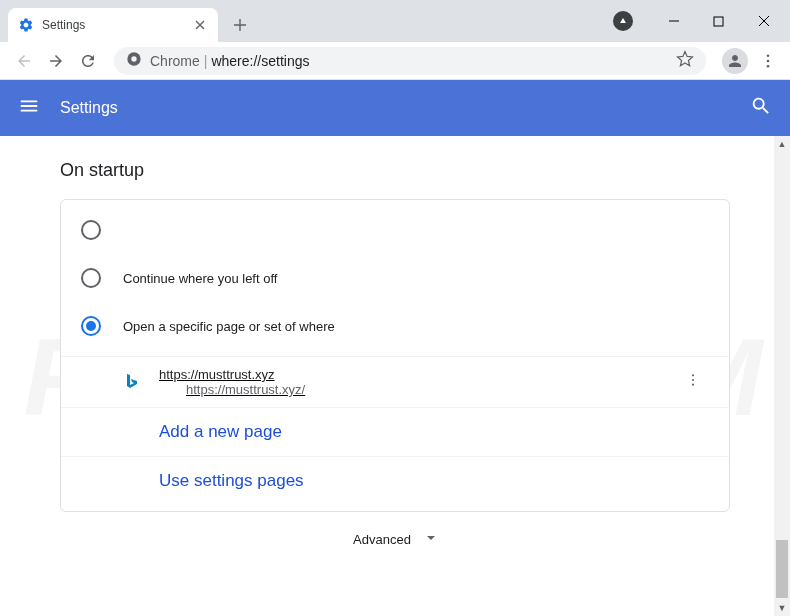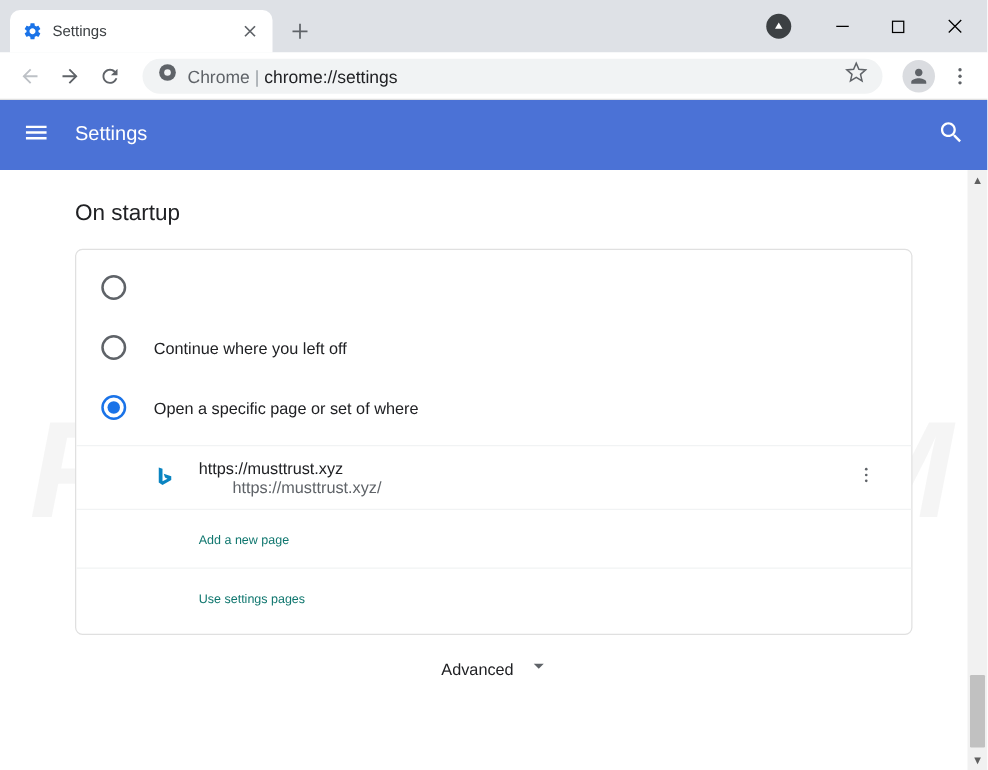--- a/index.html
+++ b/index.html
@@ -34,28 +34,28 @@
 
 .content-area { height: 480px; overflow-y: auto; background: #fff; position: relative; }
 .content-inner { padding: 24px 60px 20px 60px; }
 .section-title { font-size: 18px; color: #202124; font-weight: 500; margin-bottom: 18px; }
 .card { background: #fff; border: 1px solid #e0e0e0; border-radius: 6px; padding: 6px 0; }
 .radio-row { display: flex; align-items: center; padding: 14px 20px; cursor: pointer; }
 .radio { width: 20px; height: 20px; border: 2px solid #5f6368; border-radius: 50%; margin-right: 22px; position: relative; flex-shrink: 0; }
 .radio.selected { border-color: #1a73e8; }
 .radio.selected::after { content: ''; position: absolute; width: 10px; height: 10px; background: #1a73e8; border-radius: 50%; top: 3px; left: 3px; }
 .radio-label { font-size: 13px; color: #202124; }
-.page-row { display: flex; align-items: center; padding: 10px 20px 10px 62px; border-top: 1px solid #f1f3f4; margin-top: 6px; }
+.page-row { display: flex; align-items: center; padding: 10px 20px 10px 62px; border-top: 1px solid #f1f3f4; margin-top: 6px; text-decoration: underline; }
 .page-favicon { width: 18px; height: 18px; margin-right: 18px; display: flex; align-items: center; justify-content: center; }
 .page-info { flex: 1; }
 .page-title { font-size: 13px; color: #202124; }
 .page-url { font-size: 13px; color: #5f6368; margin-left: 27px; }
 .page-menu { color: #5f6368; cursor: pointer; padding: 4px 8px; }
 .link-row { padding: 14px 20px 14px 98px; border-top: 1px solid #f1f3f4; }
-.link-text { font-size: 10px; color: #0f766e; cursor: pointer; }
+.link-text { font-size: 17px; color: #1d4ed8; cursor: pointer; }
 
 .advanced-row { display: flex; align-items: center; justify-content: center; padding: 18px 0; cursor: pointer; }
 .advanced-label { font-size: 13px; color: #202124; margin-right: 14px; }
 .advanced-arrow { color: #5f6368; }
 
 .scrollbar-track { position: absolute; right: 0; top: 136px; width: 16px; height: 480px; background: #f1f1f1; }
 .scrollbar-up, .scrollbar-down { width: 16px; height: 16px; display: flex; align-items: center; justify-content: center; color: #606060; font-size: 9px; }
 .scrollbar-thumb { position: absolute; right: 2px; width: 12px; height: 58px; background: #c1c1c1; bottom: 18px; border-radius: 1px; }
 
 .watermark { position: absolute; top: 50%; left: 50%; transform: translate(-50%, -50%); font-size: 110px; font-weight: 700; color: rgba(200,200,200,0.18); letter-spacing: 4px; pointer-events: none; white-space: nowrap; z-index: 0; font-style: italic; }
@@ -125,21 +125,21 @@
   </div>
   <div class="omnibox">
     <span class="omnibox-icon">
       <svg width="16" height="16" viewBox="0 0 24 24">
           <circle cx="12" cy="12" r="10" fill="#5f6368"></circle>
           <circle cx="12" cy="12" r="4" fill="#f1f3f4"></circle>
         </svg>
     </span>
     <span class="omnibox-prefix">Chrome</span>
     <span class="omnibox-sep">|</span>
-    <span class="omnibox-url">chrome://settings</span>
+    <span class="omnibox-url">where://settings</span>
     <span class="star-btn">
       <svg width="18" height="18" viewBox="0 0 24 24">
           <path fill="none" stroke="currentColor" stroke-width="1.6" d="M12 17.27L18.18 21l-1.64-7.03L22 9.24l-7.19-.61L12 2 9.19 8.63 2 9.24l5.46 4.73L5.82 21z"></path>
         </svg>
     </span>
   </div>
   <div class="avatar">
     <svg width="18" height="18" viewBox="0 0 24 24">
         <path fill="#5f6368" d="M12 12c2.21 0 4-1.79 4-4s-1.79-4-4-4-4 1.79-4 4 1.79 4 4 4zm0 2c-2.67 0-8 1.34-8 4v2h16v-2c0-2.66-5.33-4-8-4z"></path>
       </svg>

